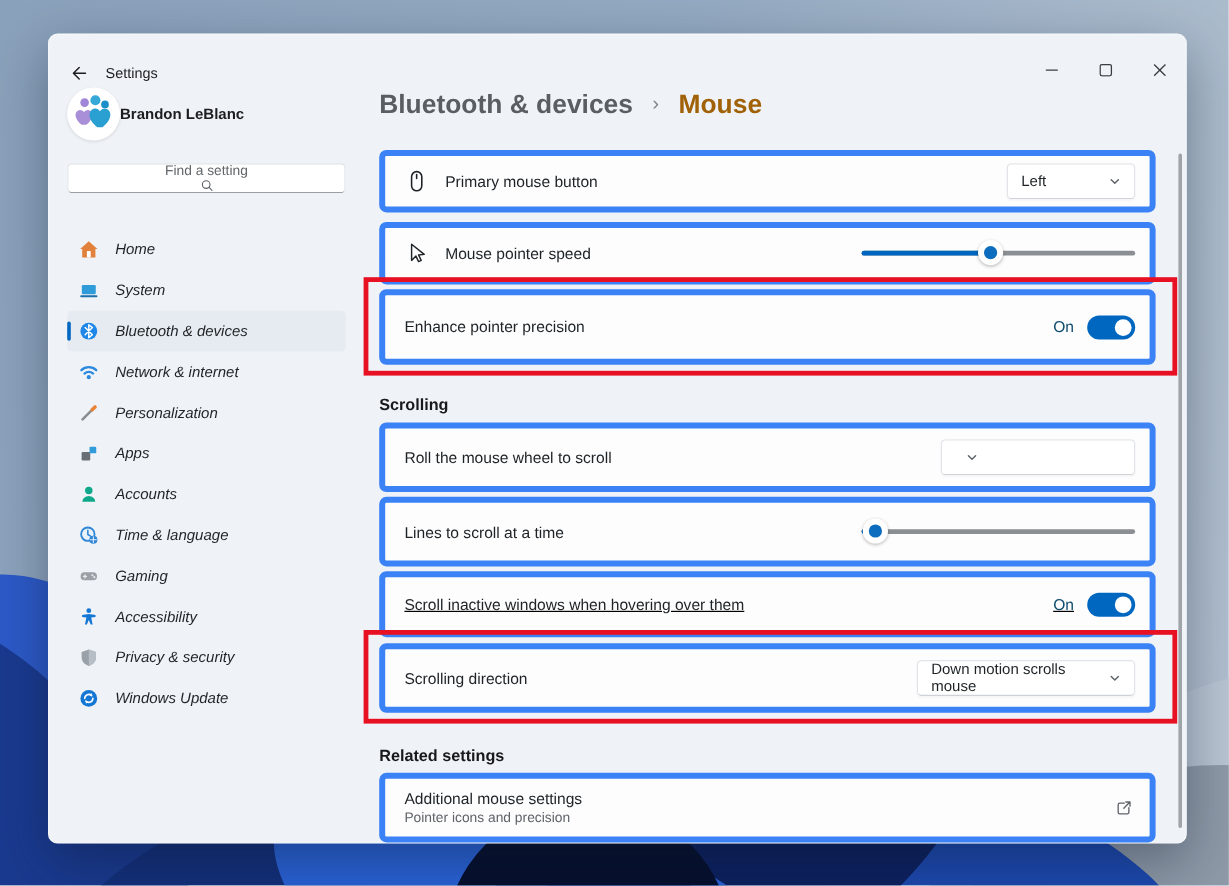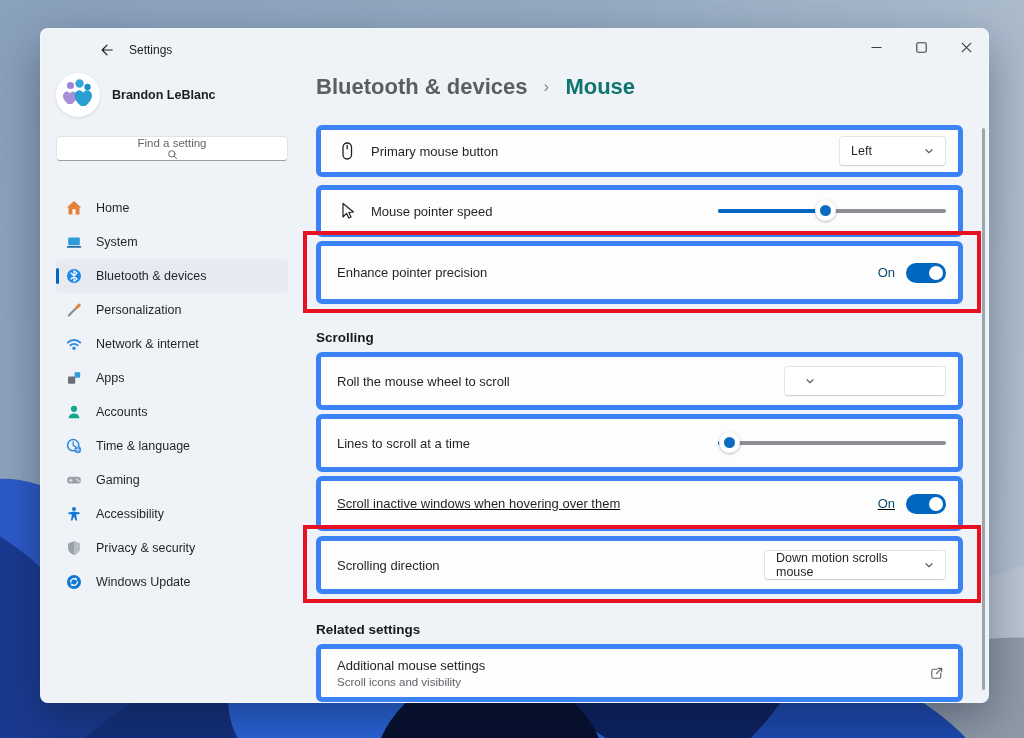--- a/index.html
+++ b/index.html
@@ -8,51 +8,51 @@
 
   
   .wallpaper { position:absolute; inset:0; background:linear-gradient(110deg,#8aa1bb 0%,#94aac2 45%,#a9bacc 75%,#b3c0cf 100%); }
   .bloom { position:absolute; left:0; bottom:0; width:1024px; height:280px; }
 
   
   .window { position:absolute; left:40px; top:28px; width:949px; height:675px;
     background:#eff3f8; border-radius:8px; overflow:hidden;
     box-shadow:0 16px 45px rgba(10,20,40,.38), 0 0 0 1px rgba(255,255,255,.35) inset; }
 
-  .titlebar { position:absolute; left:0; top:4px; right:0; height:36px;margin-left:41px; }
+  .titlebar { position:absolute; left:0; top:15px; right:0; height:36px; }
   .back-btn { position:absolute; left:12px; top:5px; width:28px; height:26px; border-radius:4px;
     display:flex; align-items:center; justify-content:center; cursor:pointer; }
   .win-title { position:absolute; left:48px; top:0; height:36px; line-height:36px; font-size:12px; color:#1b1d1f; }
   .win-controls { position:absolute; right:0; top:0; display:flex; }
   .win-btn { width:45px; height:31px; display:flex; align-items:center; justify-content:center; color:#3a3d40; }
 
   
   .user-row { position:absolute; left:16px; top:45px; display:flex; align-items:center; }
   .avatar { width:44px; height:44px; border-radius:50%; background:#fff; box-shadow:0 1px 3px rgba(0,0,0,.12); overflow:hidden; }
-  .user-name { margin-left:12px; font-size:12.5px; font-weight:700; color:#1b1d1f;text-align:center; }
+  .user-name { font-size:12.5px; font-weight:700; color:#1b1d1f;text-align:center; }
 
   .search-box { position:absolute; left:16px; top:108px; width:232px; height:25px; background:#fff;
     border:1px solid #e0e3e7; border-bottom:1px solid #9aa0a6; border-radius:4px;
     display:flex; align-items:center; padding:0 8px;flex-direction:column; }
   .search-box .ph { flex:1; font-size:11.5px; color:#636669; }
 
   .nav { position:absolute; left:16px; top:163px; width:232px; }
   .nav-item { position:relative; height:34px; display:flex; align-items:center; border-radius:4px;
     padding-left:10px; cursor:pointer; }
   .nav-item.selected { background:#e6ebf1; }
   .nav-item.selected::before { content:""; position:absolute; left:0; top:9px; width:3px; height:16px;
     border-radius:2px; background:#0067c0; }
   .nav-icon { width:16px; height:16px; margin-right:14px; flex:0 0 16px; }
-  .nav-label { font-size:12.5px; color:#1f2326; }
+  .nav-label { font-size:12.5px; color:#1f2326;font-style:italic; }
 
   
   .breadcrumb { position:absolute; left:276px; top:46px; font-size:22px; font-weight:700; }
   .bc-parent { color:#5a5e63; }
   .bc-sep { color:#84888c; font-size:17px; font-weight:400; margin:0 10px; vertical-align:2px; }
-  .bc-current { color:#0f766e; }
+  .bc-current { color:#a16207; }
 
   .card { position:absolute; left:276px; width:647px; background:#fdfdfe; border:5px solid #3b82f6;
     border-radius:6px; display:flex; align-items:center; padding:0 12px 0 16px; }
   .row-icon { width:20px; height:20px; margin-right:14px; flex:0 0 20px; }
   .row-label { font-size:13px; color:#1f2326; }
   .row-sub { font-size:11.5px; color:#5f6368; margin-top:3px; }
   .spacer { flex:1; }
 
   .section-h { position:absolute; left:276px; font-size:13.5px; font-weight:700; color:#17191b; }
 
@@ -172,33 +172,33 @@
     <div class="nav-item selected">
       <svg class="nav-icon" viewBox="0 0 16 16">
           <circle cx="8" cy="8" r="7" fill="#1f87e8"></circle>
           <path d="M5 5 L11 11 L8 13.4 L8 2.6 L11 5 L5 11" fill="none" stroke="#fff" stroke-width="1.2" stroke-linejoin="round" stroke-linecap="round"></path>
         </svg>
       <span class="nav-label">Bluetooth &amp; devices</span>
     </div>
 
     <div class="nav-item">
       <svg class="nav-icon" viewBox="0 0 16 16" fill="none" stroke-linecap="round">
-          <line x1="2.8" y1="13.5" x2="10.5" y2="5.8" stroke="#8a8f94" stroke-width="2.2"></line>
-          <line x1="10.8" y1="5.5" x2="13.2" y2="3.1" stroke="#e8833a" stroke-width="3"></line>
-        </svg>
-      <span class="nav-label">Personalization</span>
-    </div>
-
-    <div class="nav-item">
-      <svg class="nav-icon" viewBox="0 0 16 16" fill="none" stroke-linecap="round">
           <path d="M1.8 6.5 A9 9 0 0 1 14.2 6.5" stroke="#2b8ae0" stroke-width="1.9"></path>
           <path d="M4.4 9.3 A5.3 5.3 0 0 1 11.6 9.3" stroke="#2b8ae0" stroke-width="1.9"></path>
           <circle cx="8" cy="12.3" r="1.7" fill="#2b8ae0" stroke="none"></circle>
         </svg>
       <span class="nav-label">Network &amp; internet</span>
+    </div>
+
+    <div class="nav-item">
+      <svg class="nav-icon" viewBox="0 0 16 16" fill="none" stroke-linecap="round">
+          <line x1="2.8" y1="13.5" x2="10.5" y2="5.8" stroke="#8a8f94" stroke-width="2.2"></line>
+          <line x1="10.8" y1="5.5" x2="13.2" y2="3.1" stroke="#e8833a" stroke-width="3"></line>
+        </svg>
+      <span class="nav-label">Personalization</span>
     </div>
 
     <div class="nav-item">
       <svg class="nav-icon" viewBox="0 0 16 16">
           <rect x="2" y="6.6" width="7.2" height="7.2" rx="1" fill="#696f76"></rect>
           <rect x="8.6" y="2.2" width="5.6" height="5.6" rx="1" fill="#2f9bd8"></rect>
         </svg>
       <span class="nav-label">Apps</span>
     </div>
 
@@ -347,21 +347,21 @@
           <path d="M3.5 5.5 L7 9 L10.5 5.5"></path>
         </svg>
     </div>
   </div>
 
   <div class="section-h" style="top:594px;">Related settings</div>
 
   <div class="card" style="top:616px;height:58px;">
     <div>
       <div class="row-label">Additional mouse settings</div>
-      <div class="row-sub">Scroll icons and visibility</div>
+      <div class="row-sub">Pointer icons and precision</div>
     </div>
     <span class="spacer"></span>
     <div class="ext-link">
       <svg width="15" height="15" viewBox="0 0 16 16" fill="none" stroke="#5f6368" stroke-width="1.2" stroke-linecap="round" stroke-linejoin="round">
           <path d="M8.5 3.5 H4.5 A1.5 1.5 0 0 0 3 5 V11.5 A1.5 1.5 0 0 0 4.5 13 H11 A1.5 1.5 0 0 0 12.5 11.5 V7.5"></path>
           <path d="M8 8 L13.2 2.8 M9.8 2.5 H13.5 V6.2"></path>
         </svg>
     </div>
   </div>
 

